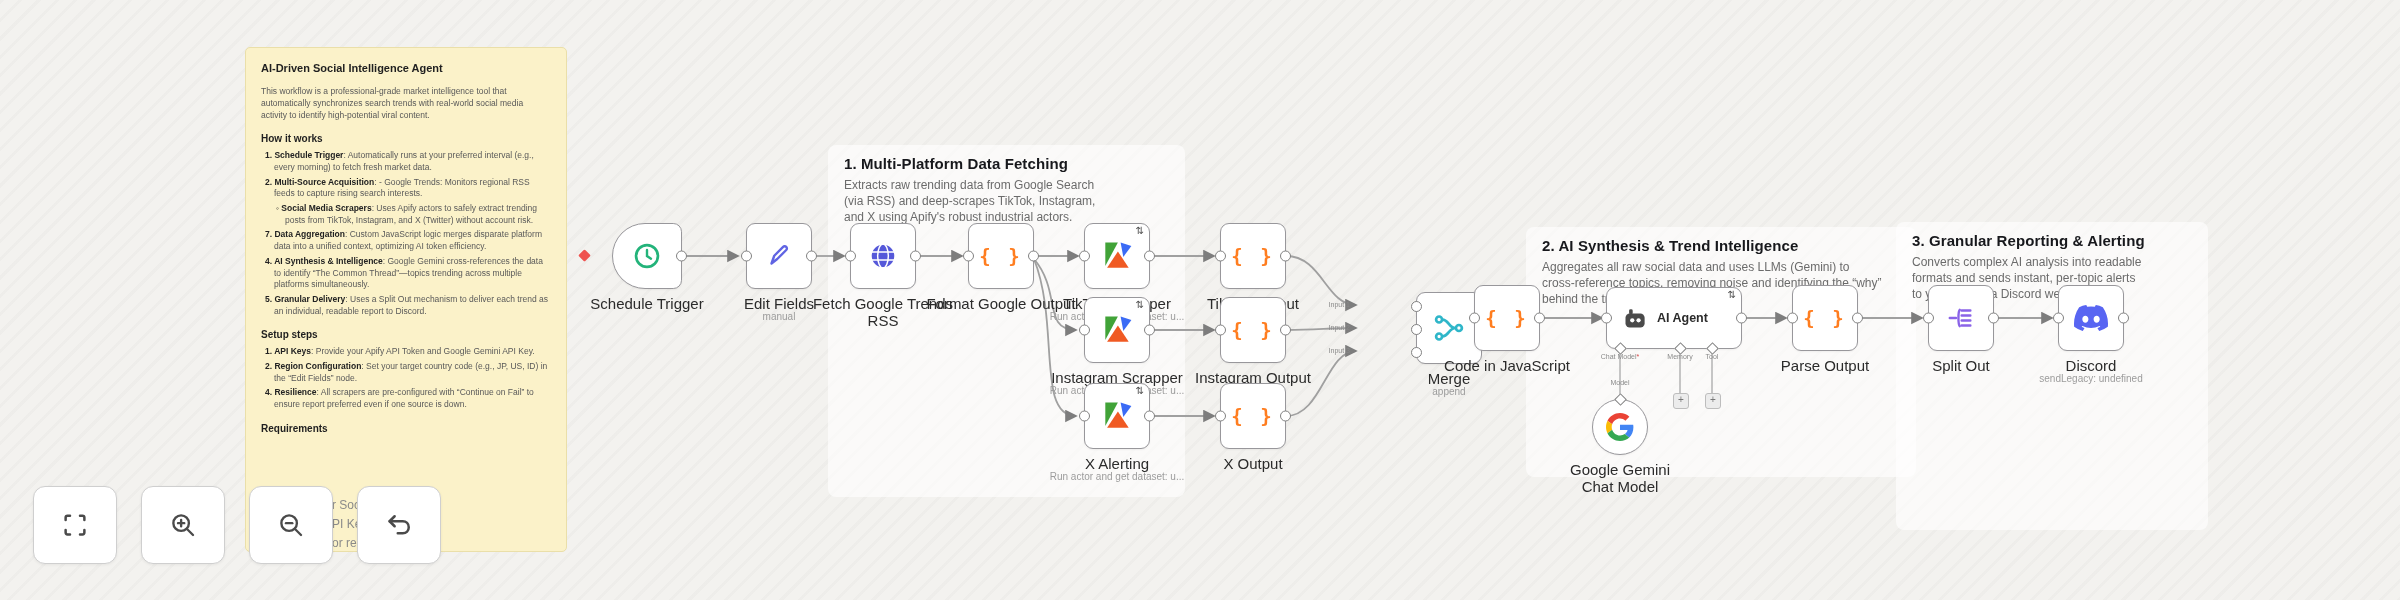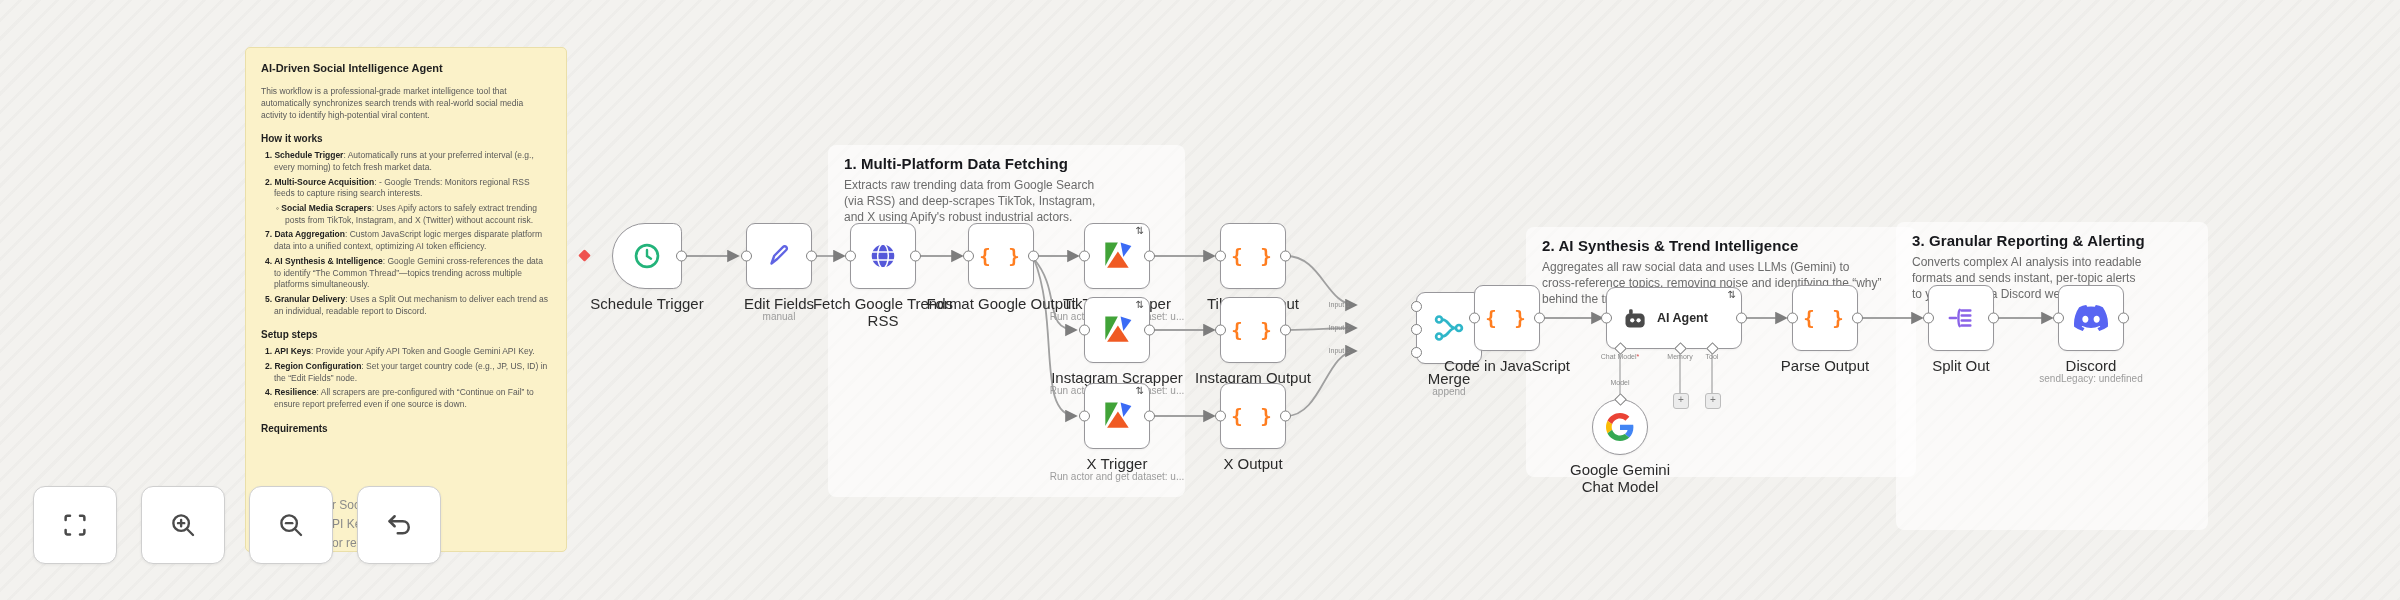--- a/index.html
+++ b/index.html
@@ -251,21 +251,21 @@
       <svg width="36" height="36" viewBox="0 0 40 40">
           <polygon points="7,5 21,5 7,31" fill="#41a338"></polygon>
           <polygon points="24,5 36,9 27,21" fill="#3b6bf5"></polygon>
           <polygon points="9,33 33,33 21,15" fill="#f05a23"></polygon>
         </svg>
     </span>
     <span class="badge">⇅</span>
     <span class="port in"></span>
     <span class="port out"></span>
   </div>
-  <div class="nlabel">X Trigger</div>
+  <div class="nlabel">X Alerting</div>
   <div class="nsub" style="top:88px;">Run actor and get dataset: u...</div>
 </div>
 
 <div class="node" style="left:1220px;top:383px;">
   <div class="node-box">
     <span class="curly">{ }</span>
     <span class="port in"></span>
     <span class="port out"></span>
   </div>
   <div class="nlabel">X Output</div>

